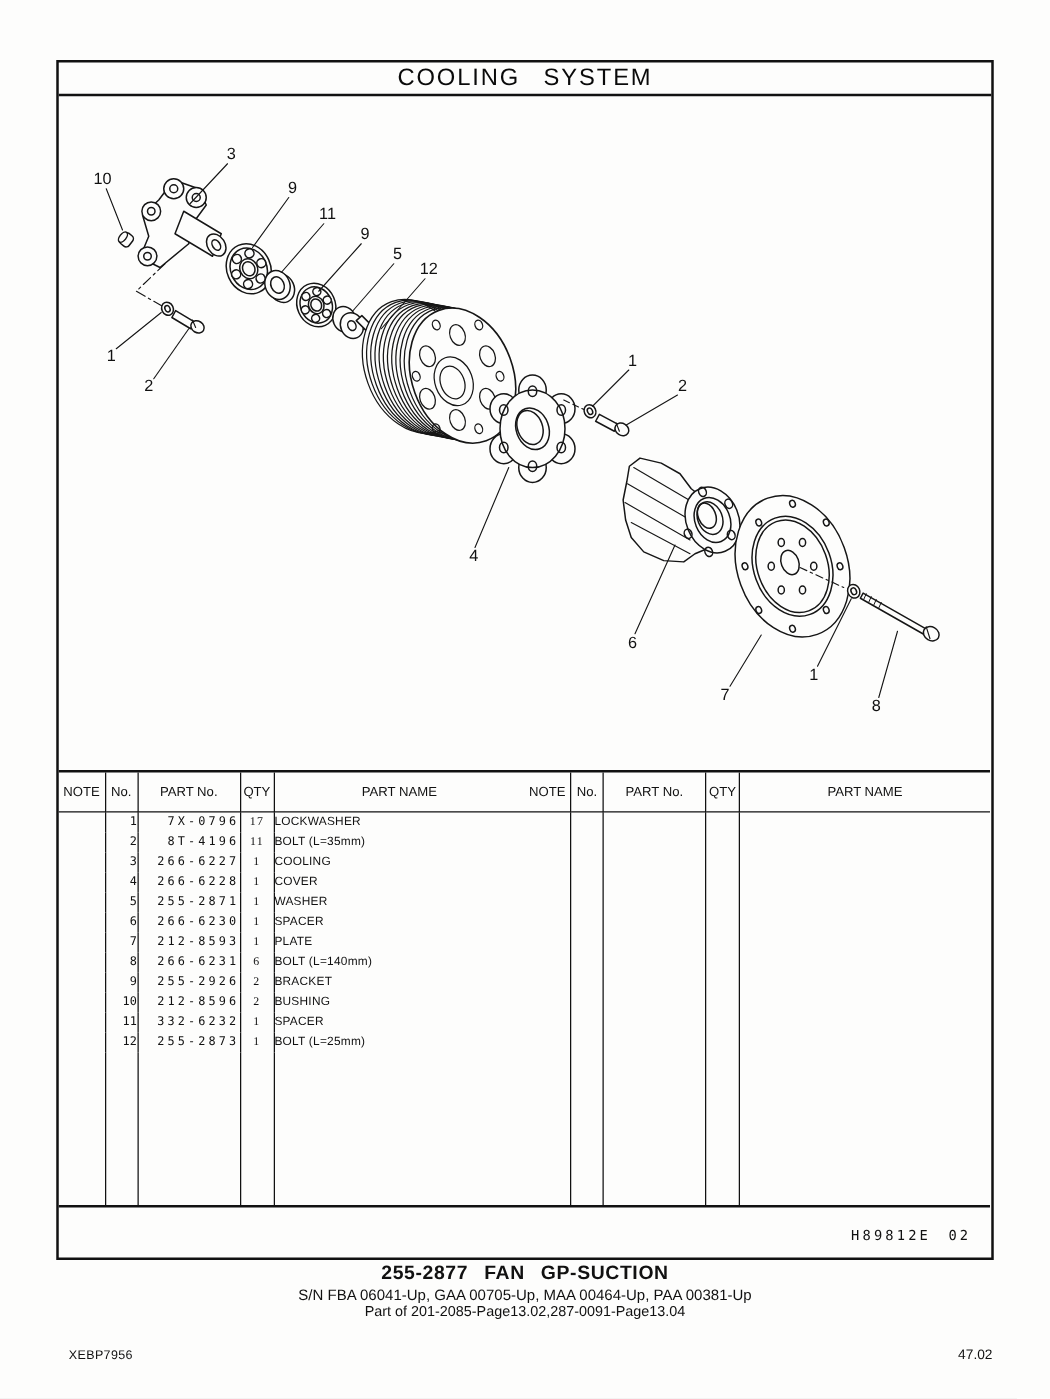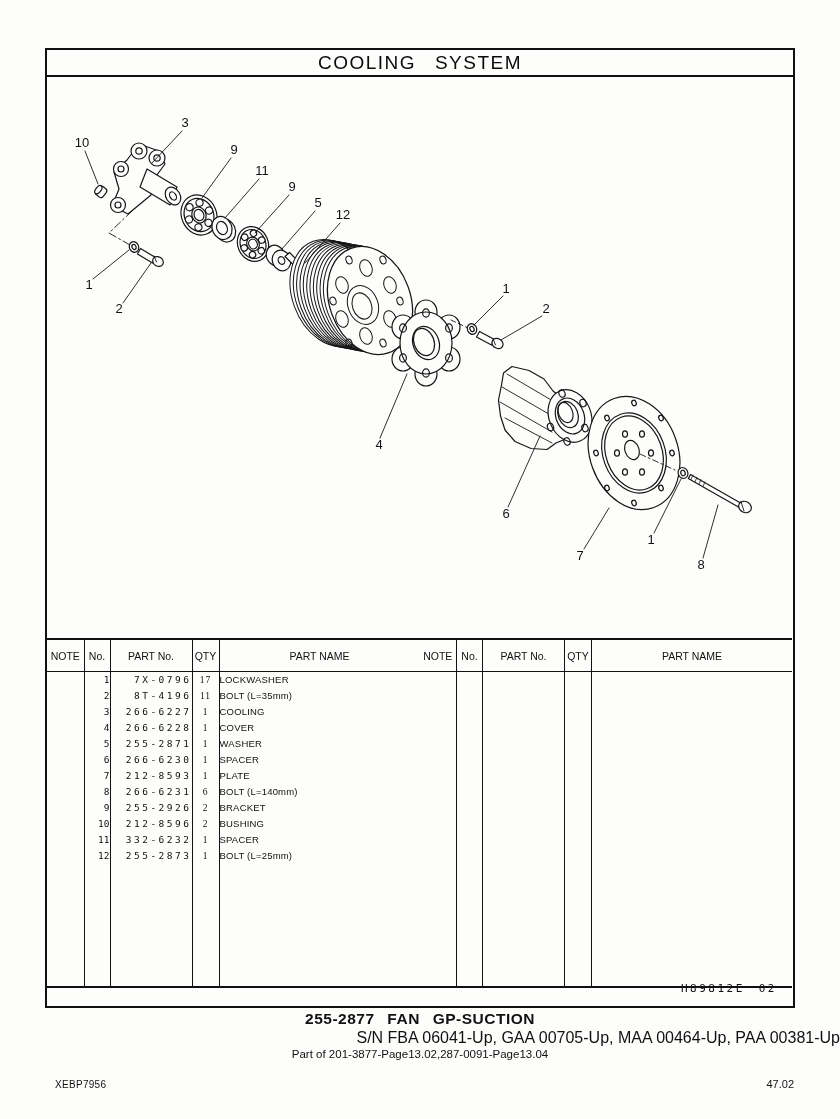--- a/index.html
+++ b/index.html
@@ -1,41 +1,41 @@
 <!DOCTYPE html>
 <html><head>
 <meta charset="utf-8">
 <style>
   html,body{margin:0;padding:0;background:#e8e8e8;}
   .page{position:relative;width:840px;height:1119px;background:#fdfdfc;font-family:"Liberation Sans",sans-serif;color:#111;overflow:hidden;}
   .sheet{position:absolute;left:45px;top:48px;width:750px;height:960px;border:2.5px solid #111;box-sizing:border-box;background:#fdfdfc;}
   .title-bar{position:absolute;left:0;top:0;width:100%;height:27px;border-bottom:2.5px solid #111;box-sizing:border-box;display:flex;align-items:center;justify-content:center;}
   .title-bar span{font-size:19px;letter-spacing:1.5px;word-spacing:12px;color:#0a0a0a;}
   .diagram{position:absolute;left:0;top:29px;width:745px;height:528px;}
-  .parts-table{position:absolute;left:0;top:588px;width:745px;height:346px;border-top:2px solid #111;border-bottom:2px solid #111;box-sizing:content-box;display:flex;}
+  .parts-table{position:absolute;left:0;top:566px;width:745px;height:346px;border-top:2px solid #111;border-bottom:2px solid #111;box-sizing:content-box;display:flex;}
   .half{width:50%;height:346px;}
   table.pt{border-collapse:collapse;table-layout:fixed;width:100%;height:100%;}
   table.pt th, table.pt td{padding:0;margin:0;overflow:hidden;white-space:nowrap;}
   table.pt th{border-bottom:1.6px solid #111;font-weight:normal;font-size:10.5px;height:31px;}
   table.pt th:not(:last-child), table.pt td:not(:last-child){border-right:1.6px solid #111;}
   col.c-note{width:37px;} col.c-no{width:26px;} col.c-part{width:82px;} col.c-qty{width:27px;} col.c-name{width:auto;}
   tr.prow{height:16px;}
   tr.prow td{font-size:9.5px;vertical-align:middle;}
   td.note{}
   td.no{text-align:right;padding-right:6px;font-family:"DejaVu Sans Mono",monospace;font-size:9.5px;}
   td.part{text-align:right;font-family:"DejaVu Sans Mono",monospace;font-size:9.5px;letter-spacing:2.5px;}
   td.qty{text-align:center;font-family:Liberation Serif, serif;font-size:9.5px;letter-spacing:1px;}
   td.name{text-align:left;padding-left:7px;font-size:9px;letter-spacing:0.2px;}
   tr.filler{height:auto;}
   .fig-strip{position:absolute;left:0;top:905px;width:100%;height:50px;}
   .fig-code{position:absolute;right:16px;bottom:10px;font-family:"DejaVu Sans Mono",monospace;font-size:11px;letter-spacing:2.5px;}
   .fig-code .rev{margin-left:14px;}
   .caption{position:absolute;left:0;top:1010px;width:840px;text-align:center;}
   .caption .asm{font-size:15.5px;font-weight:bold;letter-spacing:0.5px;word-spacing:8px;}
-  .caption .ser{font-size:16px;margin-top:1px;text-align:right;}
+  .caption .ser{font-size:12px;margin-top:1px;}
   .caption .pof{font-size:11.5px;margin-top:1px;}
   .foot-left{position:absolute;left:55px;top:1079px;font-size:10px;letter-spacing:0.3px;}
   .foot-right{position:absolute;right:46px;top:1078px;font-size:11px;}
   svg text.callout{font-family:"Liberation Sans",sans-serif;font-size:13px;fill:#111;}
 </style>
 </head>
 <body>
 
 <div class="page">
   <div class="sheet">
@@ -419,18 +419,18 @@
     <div class="fig-strip">
       <div class="fig-code">
         <span>H89812E</span><span class="rev">02</span>
       </div>
     </div>
   </div>
 
   <div class="caption">
     <div class="asm">255-2877 FAN GP-SUCTION</div>
     <div class="ser">S/N FBA 06041-Up, GAA 00705-Up, MAA 00464-Up, PAA 00381-Up</div>
-    <div class="pof">Part of 201-3877-Page13.02,287-0091-Page13.04</div>
+    <div class="pof">Part of 201-2085-Page13.02,287-0091-Page13.04</div>
   </div>
 
   <div class="foot-left">XEBP7956</div>
   <div class="foot-right">47.02</div>
 </div>
 
 </body></html>

